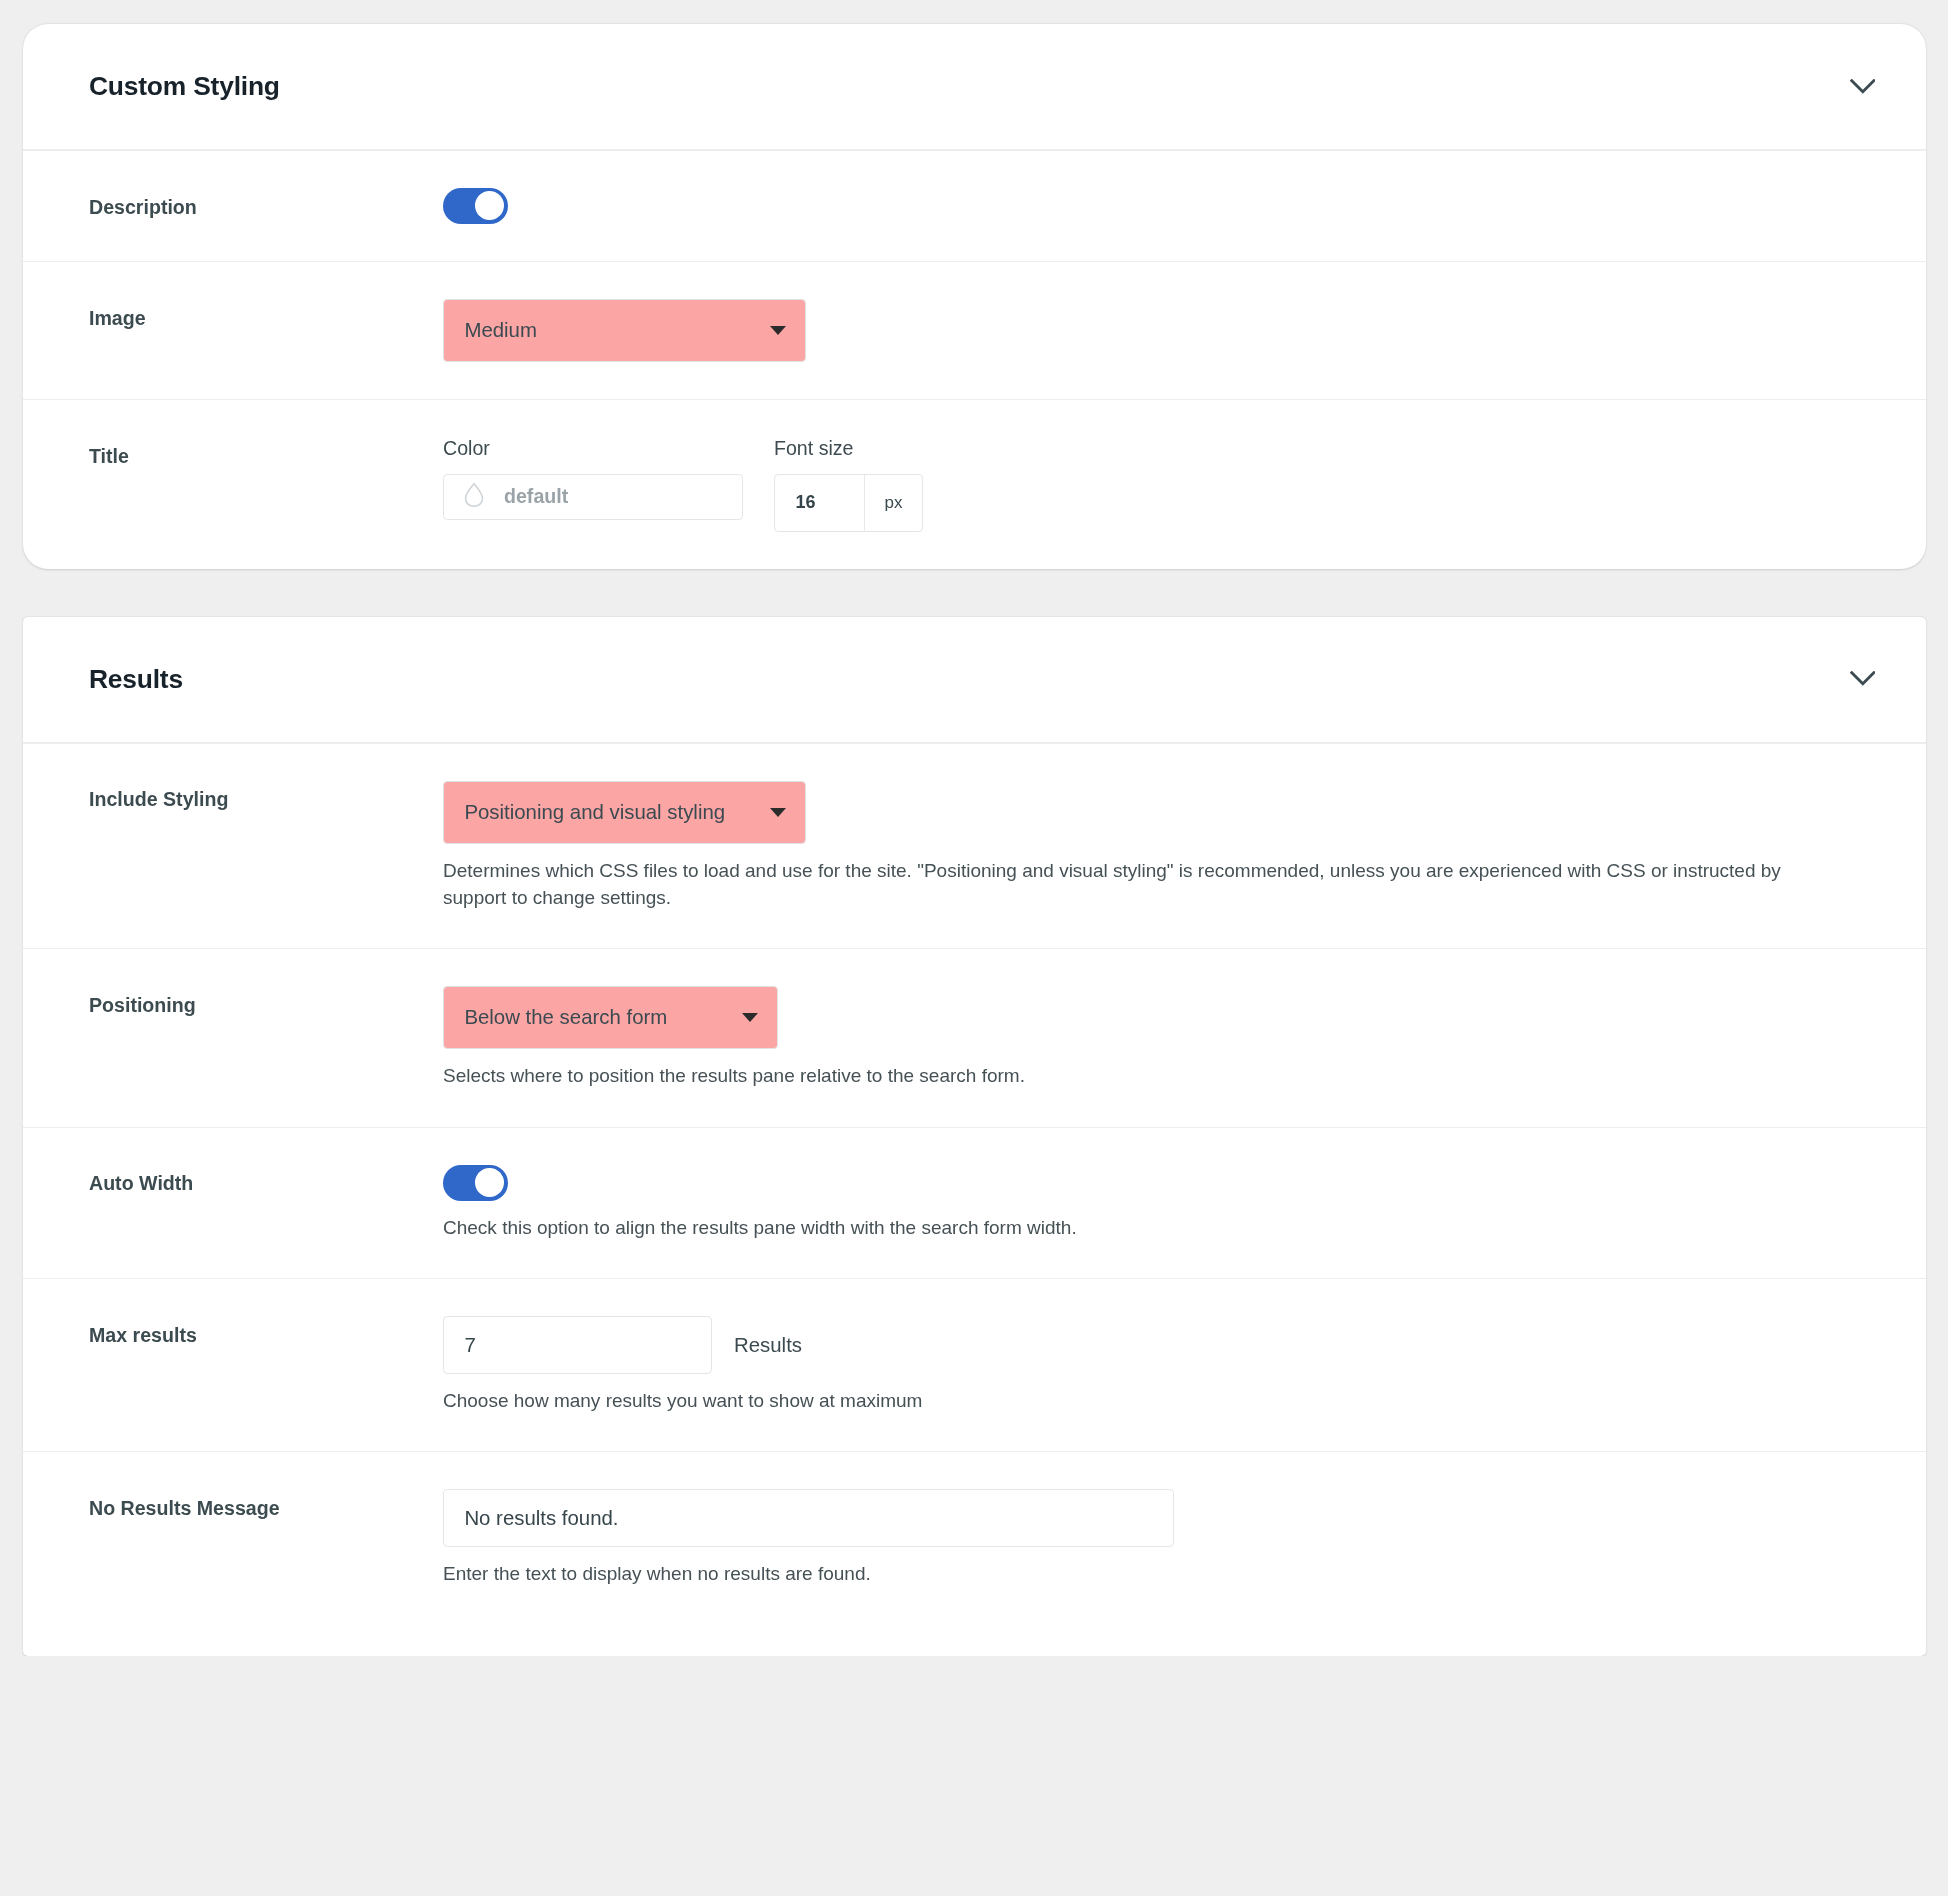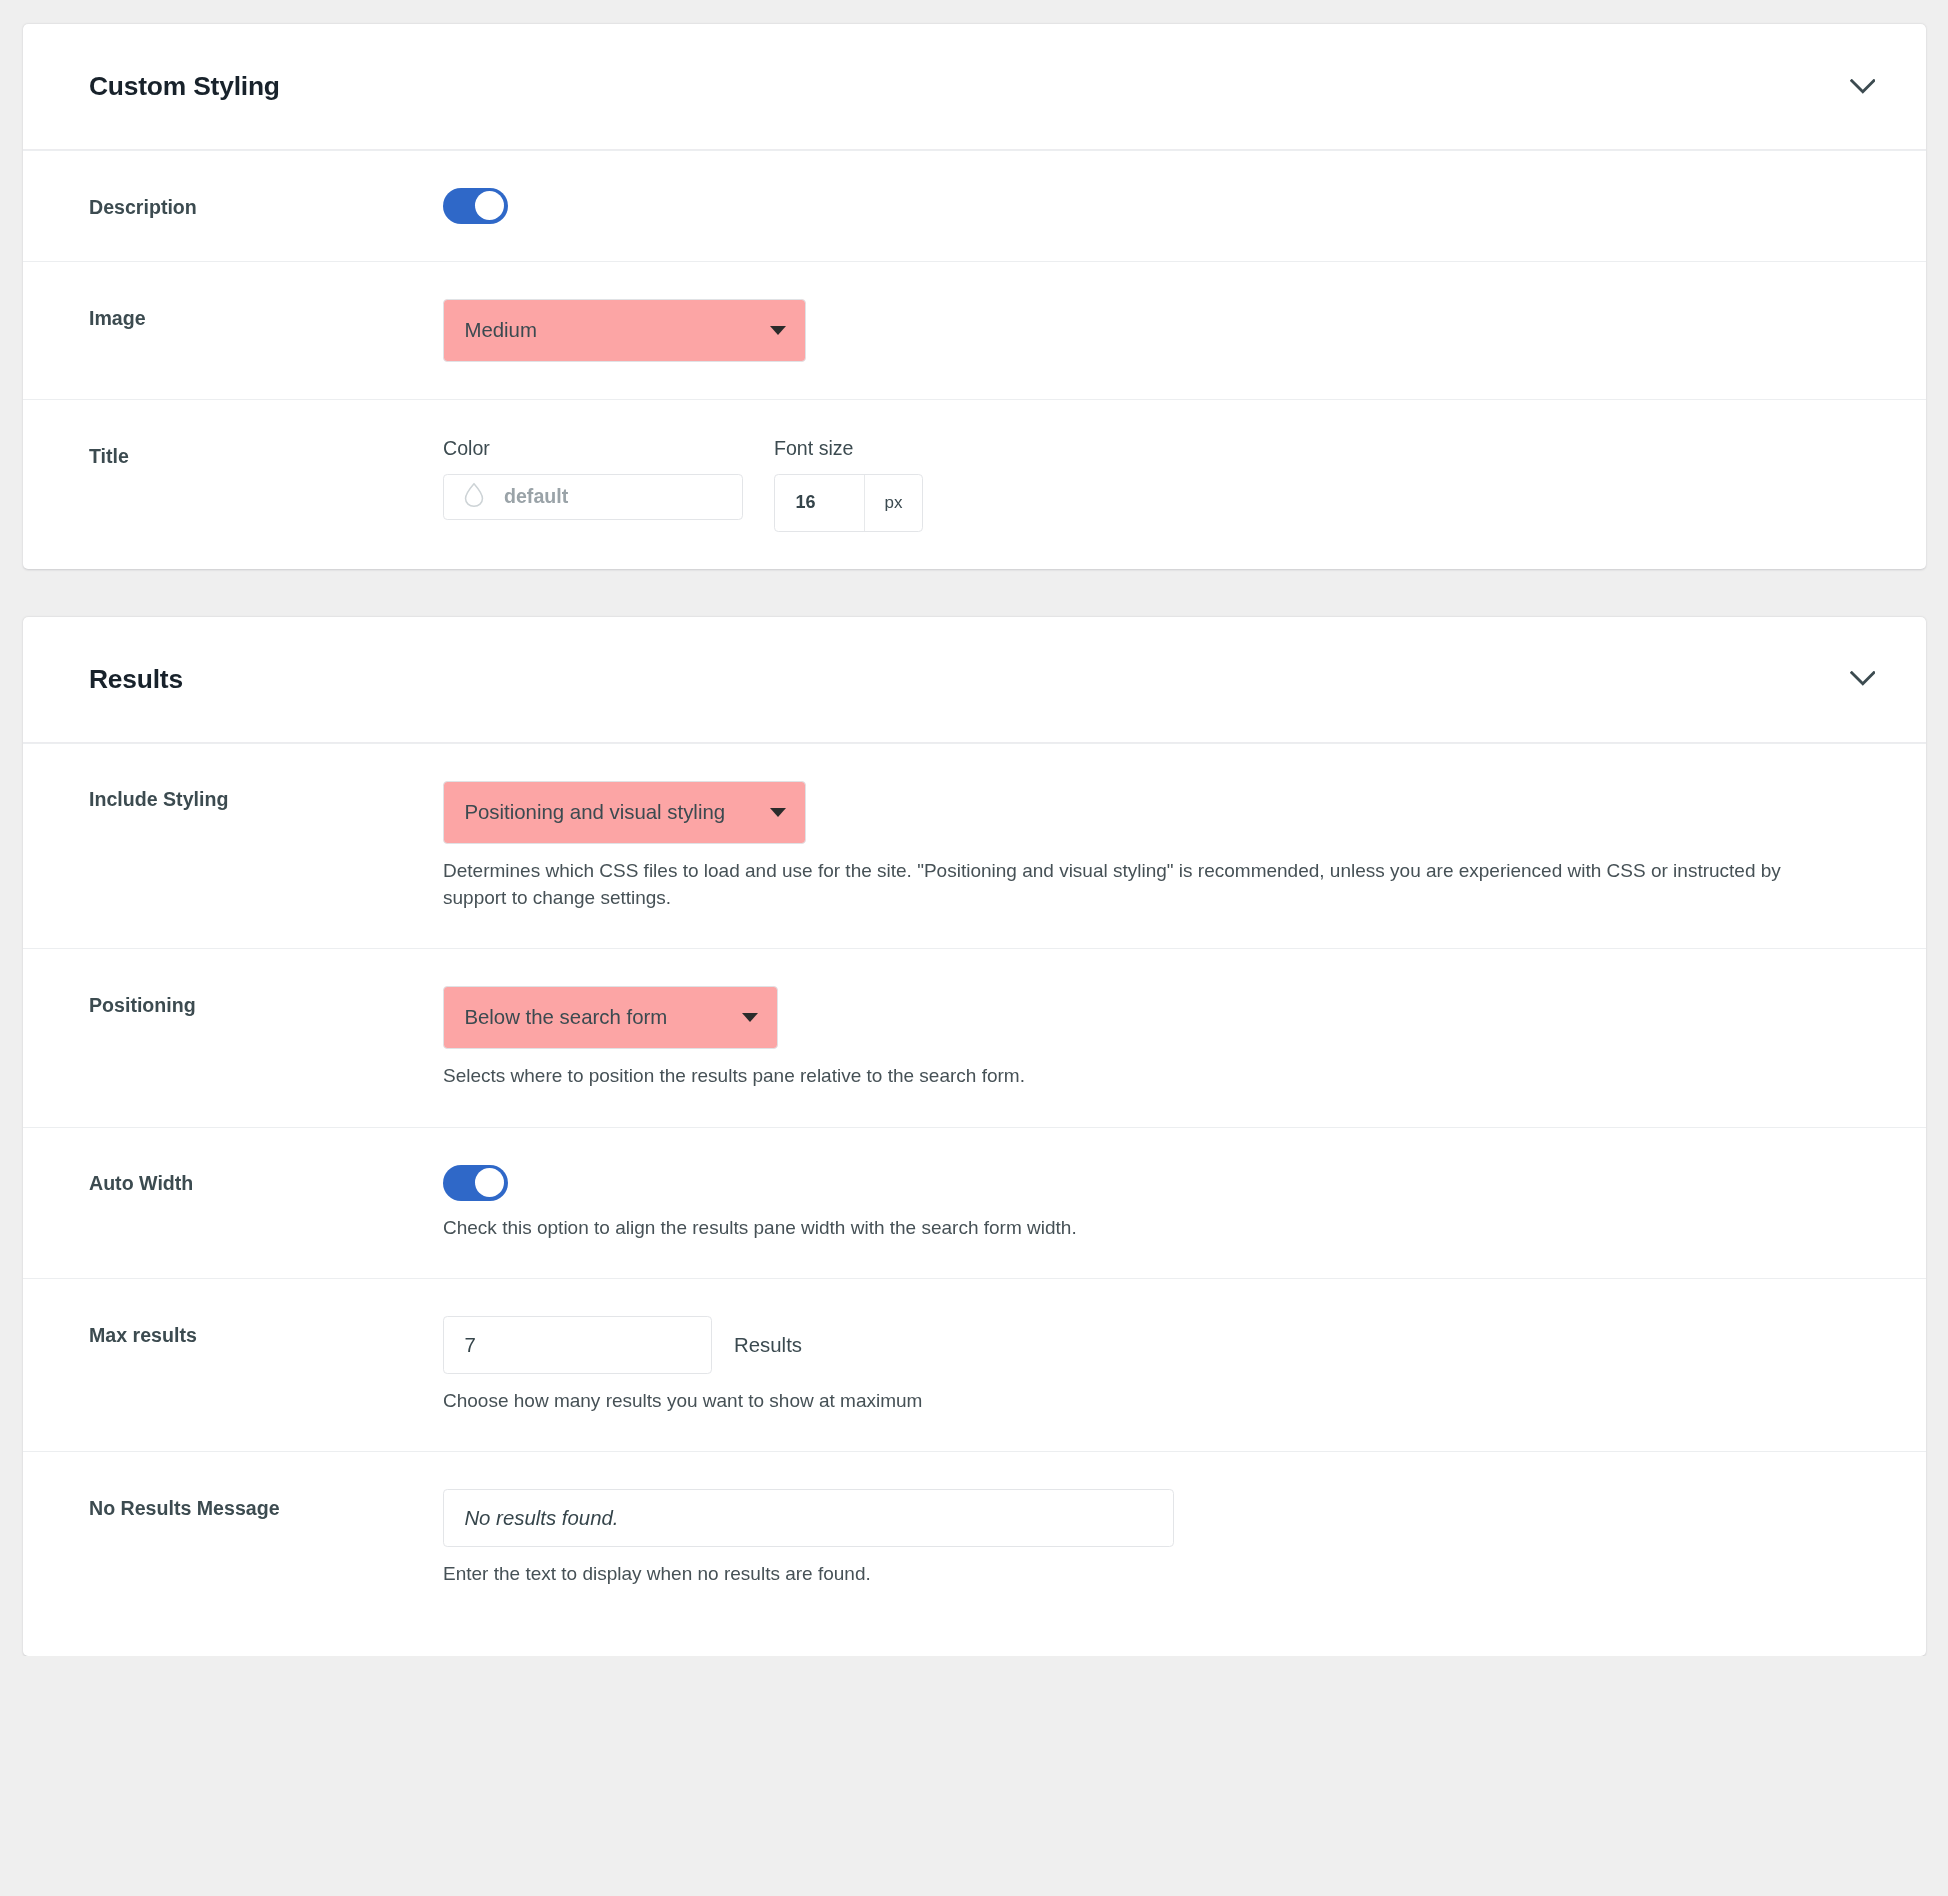--- a/index.html
+++ b/index.html
@@ -11,21 +11,21 @@
   }
   body { padding: 0 23px; }
 
   .card {
     background: #ffffff;
     border-radius: 5.1px;
     box-shadow: 0 0.9px 2.6px rgba(16,24,40,0.10), 0 0.9px 1.7px rgba(16,24,40,0.06);
     overflow: hidden;
   }
   .card + .card { margin-top: 48px; }
-  #card-custom-styling { margin-top: 24px; }
+  #card-custom-styling { margin-top: 24px; border-radius: 25px; }
 
   
   .card-header {
     height: 126px;
     display: flex;
     align-items: center;
     justify-content: space-between;
     padding: 0 44px 0 66px;
     border-bottom: 0.9px solid #ececef;
   }
@@ -180,21 +180,21 @@
     border: 0.9px solid #e3e5e8;
     border-radius: 4.3px;
     background: #fff;
     font-size: 20.4px;
     color: #36454b;
     padding: 0 20.4px;
     font-family: inherit;
     outline: none;
   }
   #input-max-results { width: 269px; font-weight: normal; }
-  #input-no-results-message { width: 731px; font-style: italic; }
+  #input-no-results-message { width: 731px; }
 
   .inline-row { display: flex; align-items: center; gap: 22px; }
   .inline-suffix {
     font-size: 20.4px;
     color: #3b4a50;
   }
 
   .bottom-spacer { height: 31px; }
 </style>
 </head>

